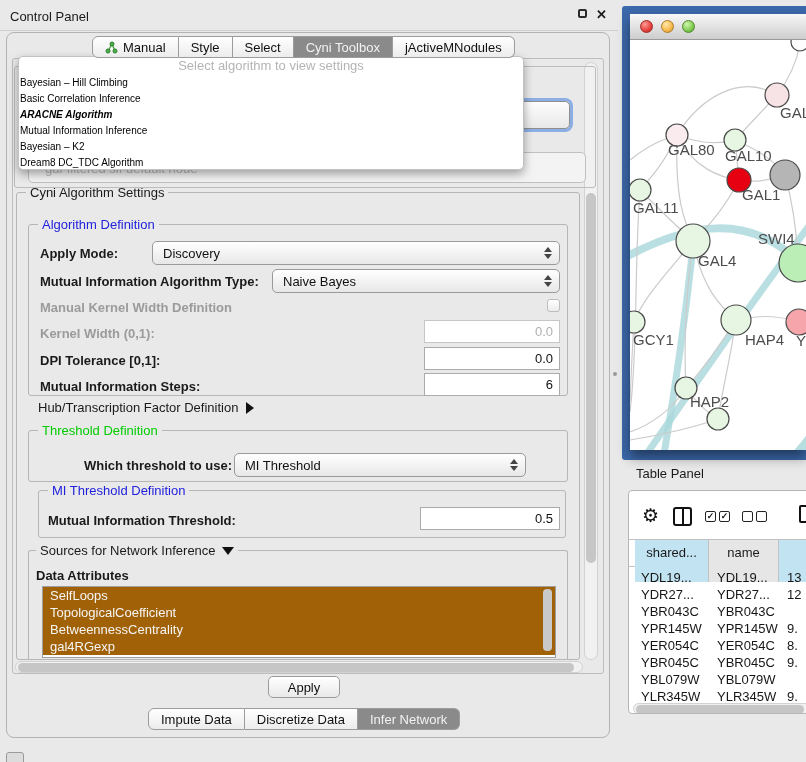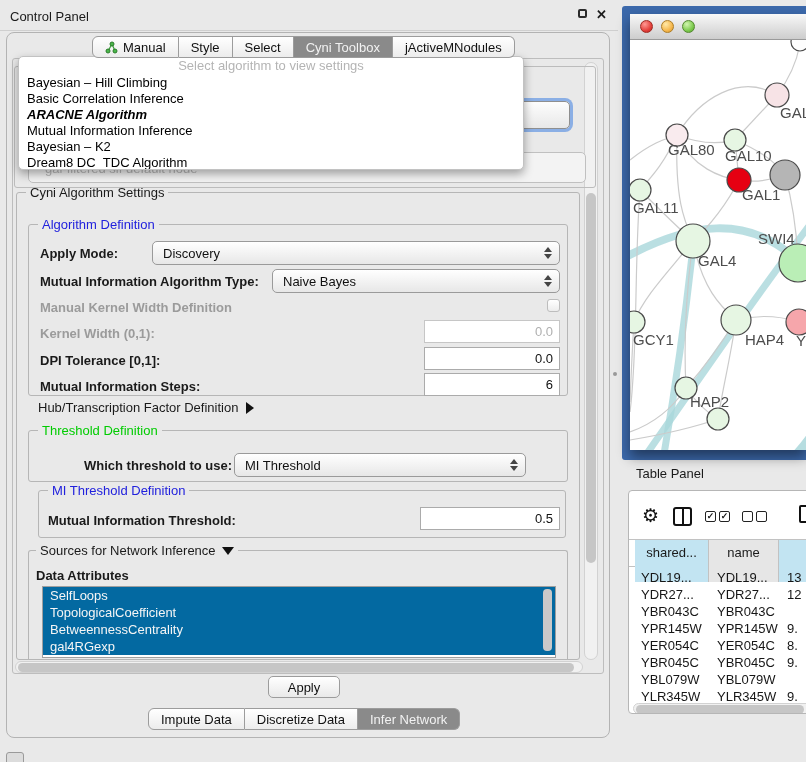--- a/index.html
+++ b/index.html
@@ -21,21 +21,21 @@
        background:linear-gradient(#ffffff,#ececec);border:1px solid #9c9c9c;border-left:none;cursor:pointer;}
   .tab.first{border-left:1px solid #9c9c9c;border-radius:6px 0 0 6px;}
   .tab.last{border-radius:0 6px 6px 0;}
   .tab.sel{background:#8a8a8a;color:#f2f2f2;}
   .neticon{width:13px;height:13px;display:inline-block;}
 
   
   .popup{left:18px;top:56px;width:506px;height:114px;background:#ffffff;border:1px solid #c2c2c2;
          border-radius:5px;box-shadow:0 4px 10px rgba(0,0,0,.35);z-index:50;box-sizing:border-box;overflow:hidden;}
   .popup .prompt{height:18px;line-height:18px;text-align:center;color:#b4b4b4;font-size:13px;}
-  .popup .item{height:16px;line-height:16px;padding-left:8px;font-size:13px;color:#000;cursor:pointer;}
+  .popup .item{height:16px;line-height:16px;padding-left:1px;font-size:10px;color:#000;cursor:pointer;}
   .popup .item.bold{font-weight:bold;font-style:italic;}
 
   
   .ghost-group{left:14px;top:66px;width:582px;height:122px;border:1px solid #bcbcbc;border-radius:3px;z-index:2;box-sizing:border-box;}
   .ghost-combo-focus{left:302px;top:101px;width:268px;height:28px;border:1px solid #8f8f8f;border-radius:5px;
          background:linear-gradient(#fdfdfd,#e8e8e8);box-shadow:0 0 0 3px rgba(98,150,226,.7);z-index:3;box-sizing:border-box;}
   .ghost-combo{left:28px;top:152px;width:558px;height:31px;border:1px solid #c0c0c0;border-radius:5px;background:#f3f3f3;
          color:#b7b7b7;font-size:13px;line-height:31px;padding-left:16px;z-index:3;box-sizing:border-box;}
 
   
@@ -57,21 +57,21 @@
   .tfield{background:#ffffff;border:1px solid #ababab;font-size:13px;color:#111;text-align:right;
           padding:0 6px;box-sizing:border-box;line-height:21px;}
   .tfield.dis{color:#b0b0b0;border-color:#c6c6c6;}
 
   .checkbox{width:13px;height:13px;border:1px solid #bdbdbd;border-radius:3px;background:linear-gradient(#fff,#ececec);box-sizing:border-box;}
 
   .tri-right{width:0;height:0;border-top:6px solid transparent;border-bottom:6px solid transparent;border-left:8px solid #111;display:inline-block;}
   .tri-down{width:0;height:0;border-left:6px solid transparent;border-right:6px solid transparent;border-top:8px solid #111;display:inline-block;}
 
   .list{background:#ffffff;border:1px solid #9f9f9f;box-sizing:border-box;overflow:hidden;}
-  .list .litem{height:17px;line-height:17px;background:#0369a1;color:#f5f5f5;font-size:13px;padding-left:7px;cursor:pointer;}
+  .list .litem{height:17px;line-height:17px;background:#a16207;color:#f5f5f5;font-size:13px;padding-left:7px;cursor:pointer;}
   .list-thumb{background:#c9c9c9;border-radius:4px;}
 
   
   .sb-v{background:#f1f1f1;border:1px solid #d2d2d2;border-radius:7px;box-sizing:border-box;}
   .sb-v .thumb{position:absolute;left:1px;width:10px;background:#c6c6c6;border-radius:5px;}
   .sb-h{background:#f1f1f1;border:1px solid #d2d2d2;border-radius:7px;box-sizing:border-box;}
   .sb-h .thumb{position:absolute;top:1px;height:9px;background:#c6c6c6;border-radius:5px;}
 
   .btn{display:flex;align-items:center;justify-content:center;background:linear-gradient(#ffffff,#e9e9e9);
        border:1px solid #9c9c9c;border-radius:5px;font-size:13px;color:#111;cursor:pointer;box-sizing:border-box;}

